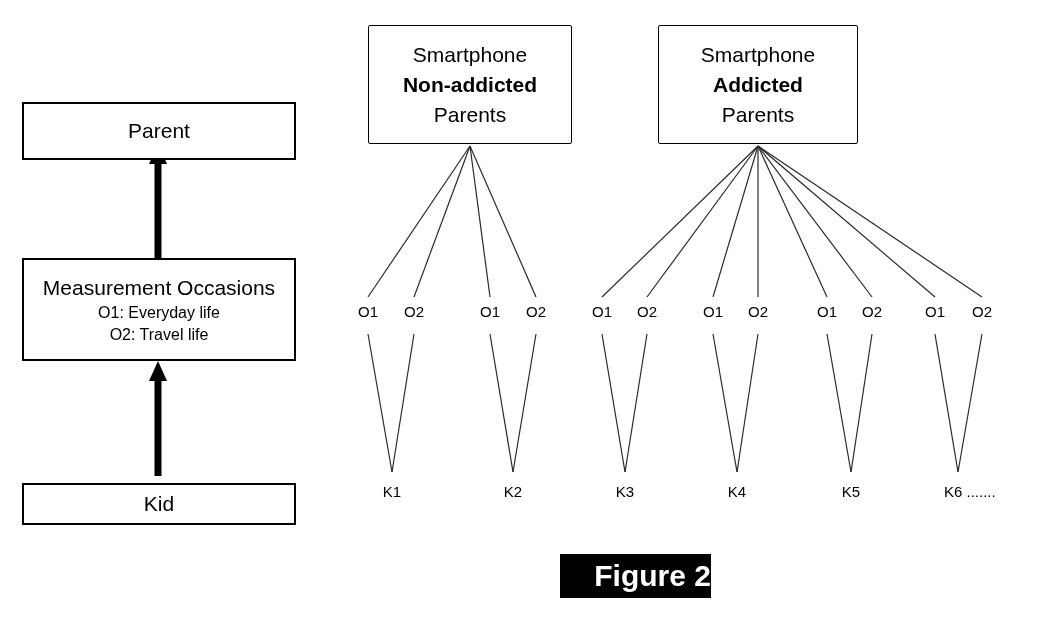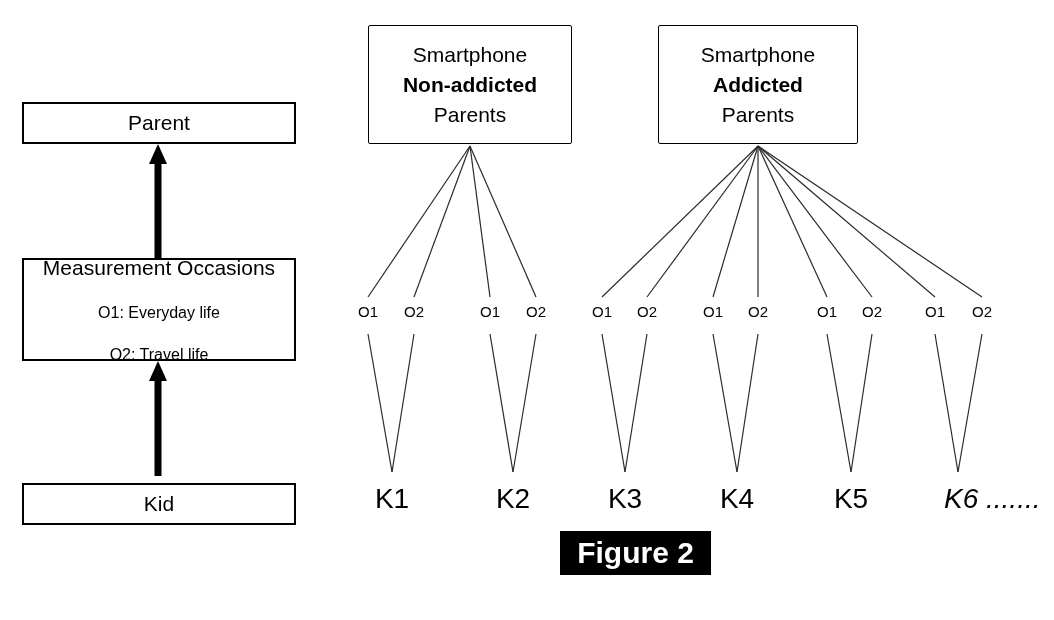--- a/index.html
+++ b/index.html
@@ -22,22 +22,22 @@
     position: absolute;
     border: 2px solid #000000;
     background: #ffffff;
     box-sizing: border-box;
     display: flex;
     flex-direction: column;
     align-items: center;
     justify-content: center;
     text-align: center;
   }
-  .parent-box  { left: 22px; top: 102px; width: 274px; height: 42px; font-size: 21px; }
-  .measurement-box { left: 22px; top: 258px; width: 274px; height: 103px; gap: 20px; }
+  .parent-box  { left: 22px; top: 102px; width: 274px; height: 58px; font-size: 21px; }
+  .measurement-box { left: 22px; top: 258px; width: 274px; height: 103px; }
   .kid-box     { left: 22px; top: 475px; width: 274px; height: 42px; font-size: 21px; margin-top: 8px; }
   .m-title { font-size: 21px; line-height: 28px; }
   .m-sub   { font-size: 16px; line-height: 22px; }
   .gbox {
     position: absolute;
     top: 25px;
     height: 119px;
     border: 1.5px solid #000000;
     border-radius: 2px;
     background: #ffffff;
@@ -57,36 +57,35 @@
     position: absolute;
     top: 303px;
     transform: translateX(-50%);
     font-size: 15px;
     white-space: nowrap;
   }
   .klabel {
     position: absolute;
     top: 483px;
     transform: translateX(-50%);
-    font-size: 28px;
+    font-size: 15px;
     white-space: nowrap;
   }
   .klabel-last {
     transform: none;
-    font-style: italic;
   }
   .figcap {
     position: absolute;
-    left: 560px; top: 531px;
+    left: 560px; top: 554px;
     width: 151px; height: 44px;
     background: #000000;
     color: #ffffff;
     display: flex;
     align-items: center;
-    justify-content: center;
+    justify-content: flex-end;
     font-size: 30px;
     font-weight: bold;
   }
 </style>
 </head>
 <body>
 
 <div class="canvas">
 
   <svg class="lines" viewBox="0 0 1054 620" xmlns="http://www.w3.org/2000/svg">

